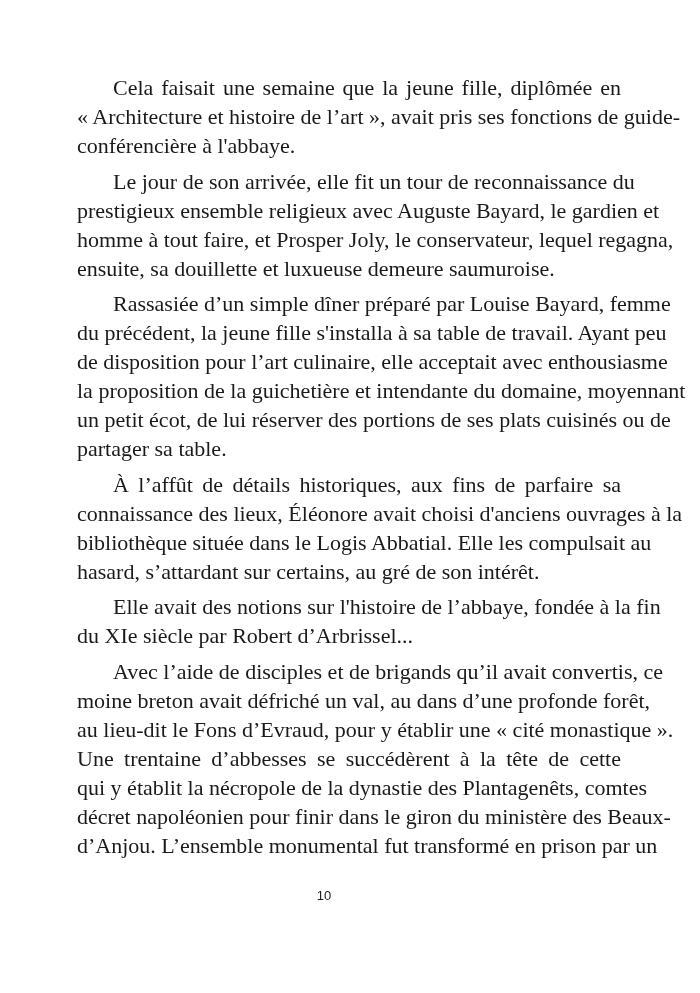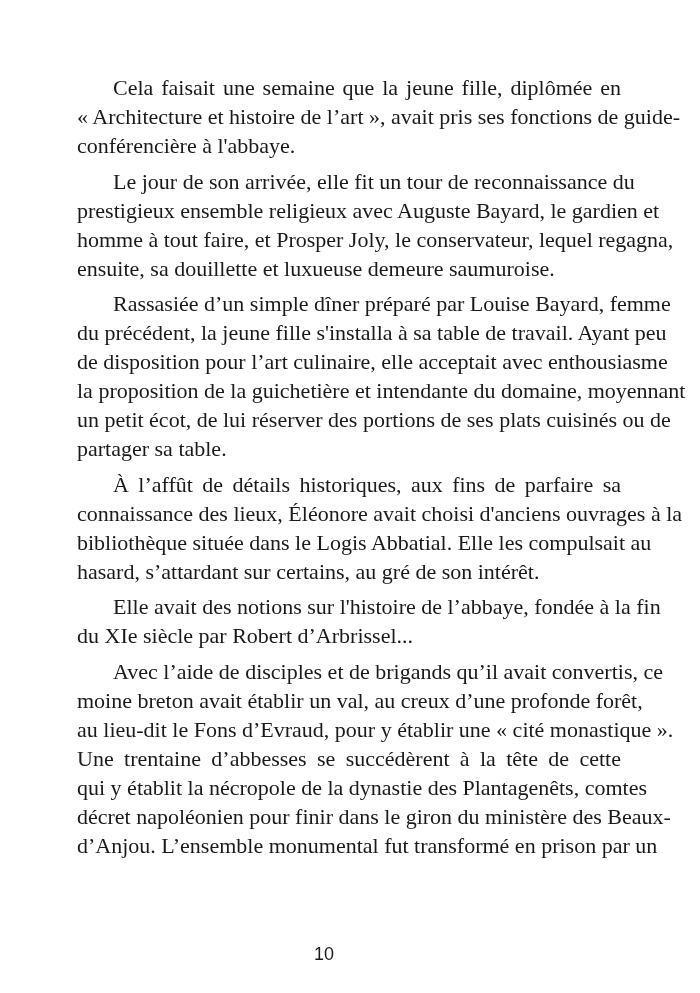--- a/index.html
+++ b/index.html
@@ -36,24 +36,24 @@
     .line.first {
       text-indent: 36px;
     }
     .line.last {
       text-align-last: left;
     }
     .page-number {
       position: absolute;
       left: 0;
       width: 648px;
-      top: 944px;
+      top: 888px;
       text-align: center;
       font-family: "Liberation Sans", "DejaVu Sans", sans-serif;
-      font-size: 18px;
+      font-size: 13px;
       color: #1a1a1a;
     }
   </style>
 </head>
 <body>
 
 <main class="page">
 
   <p class="para">
     <span class="line first">Cela faisait une semaine que la jeune fille, diplômée en</span>
@@ -85,21 +85,21 @@
     <span class="line last">hasard, s’attardant sur certains, au gré de son intérêt.</span>
   </p>
 
   <p class="para">
     <span class="line first">Elle avait des notions sur l'histoire de l’abbaye, fondée à la fin</span>
     <span class="line last">du XIe siècle par Robert d’Arbrissel...</span>
   </p>
 
   <p class="para">
     <span class="line first">Avec l’aide de disciples et de brigands qu’il avait convertis, ce</span>
-    <span class="line">moine breton avait établir un val, au creux d’une profonde forêt,</span>
+    <span class="line">moine breton avait défriché un val, au dans d’une profonde forêt,</span>
     <span class="line">au lieu-dit le Fons d’Evraud, pour y établir une « cité monastique ».</span>
     <span class="line">Une trentaine d’abbesses se succédèrent à la tête de cette</span>
     <span class="line">qui y établit la nécropole de la dynastie des Plantagenêts, comtes</span>
     <span class="line">décret napoléonien pour finir dans le giron du ministère des Beaux-</span>
     <span class="line">d’Anjou. L’ensemble monumental fut transformé en prison par un</span>
   </p>
 
 </main>
 
 <div class="page-number">10</div>

